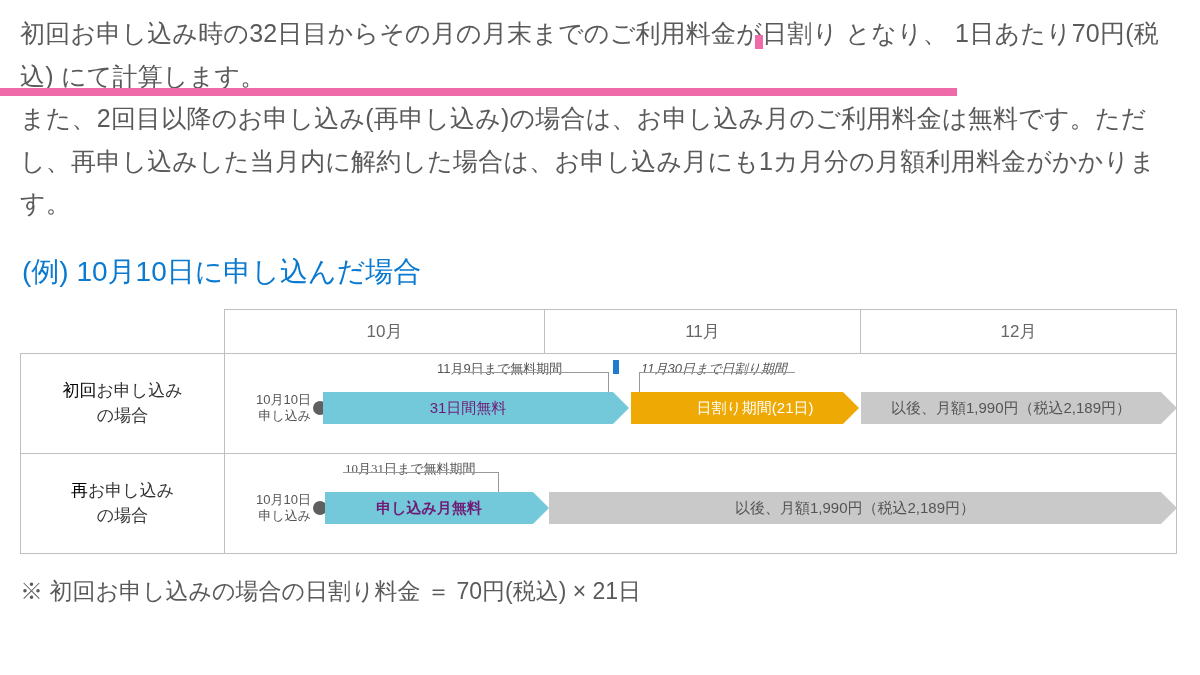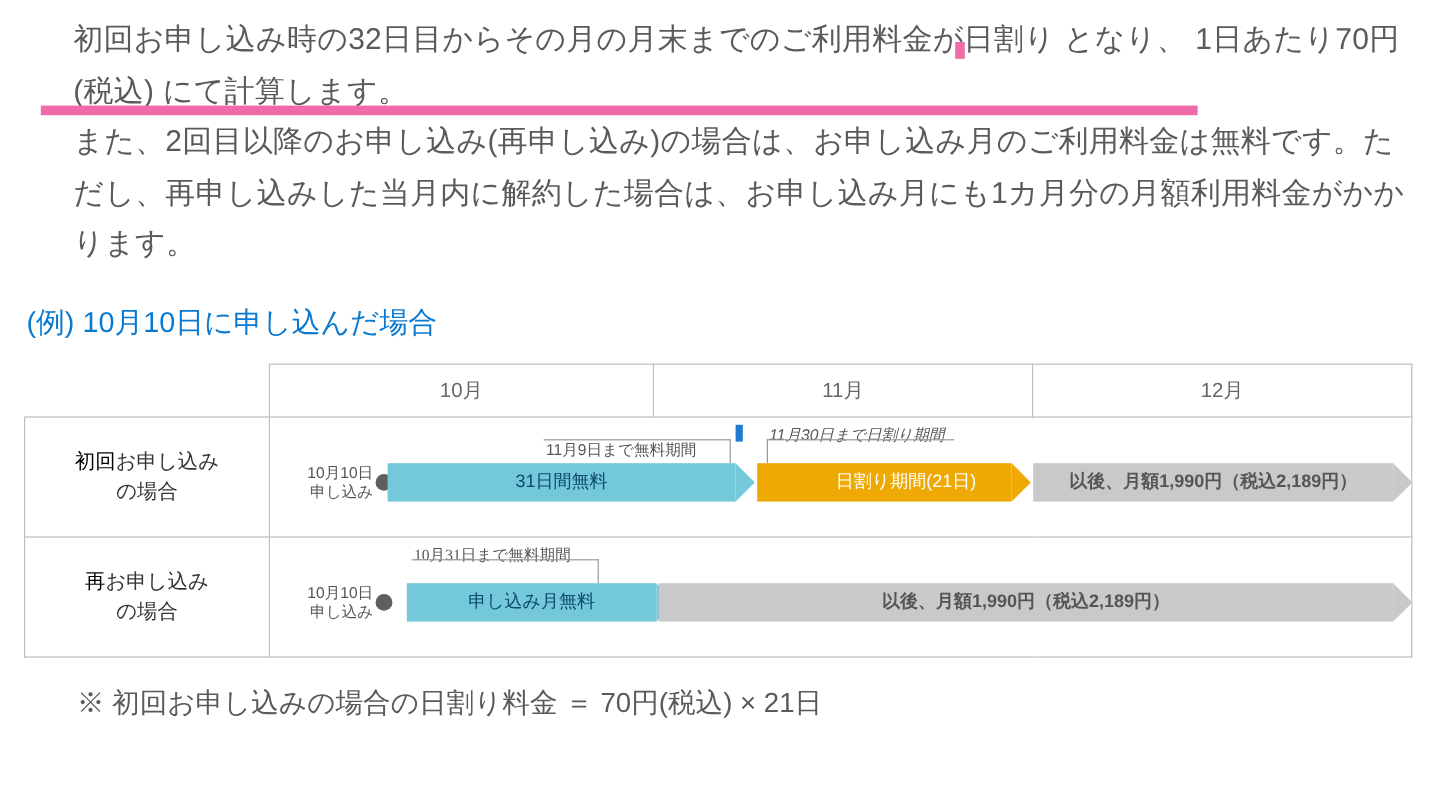--- a/index.html
+++ b/index.html
@@ -10,40 +10,39 @@
     background:#fff;
     width:1200px;
     padding: 12px 20px 16px 20px;
   }
   .intro{
     font-size:25px;
     line-height:1.7;
     color:#5a5a5a;
     letter-spacing:0.2px;
     font-weight:400;
-    margin-left:41px;
   }
   .intro .hl-line{
     position:relative;
     display:inline;
   }
   .highlight-1{
     position:absolute;
     left:0; right:0; bottom:-6px;
     height:8px;
     background:#ee6aa8;
   }
   .highlight-2{
     position:absolute;
     width:8px; height:14px;
     background:#ee6aa8;
   }
   .example-heading{
     color:#0a7ad1;
-    font-size:24px;
+    font-size:28px;
     margin:28px 0 18px 2px;
   }
 
   
   table.tl{
     border-collapse:collapse;
     width:1156px;
     margin-left:0;
     table-layout:fixed;
   }
@@ -124,32 +123,31 @@
     white-space:nowrap;
   }
   .bar::after{
     content:"";
     position:absolute;
     right:-16px; top:0;
     border-left:16px solid transparent;
     border-top:16px solid transparent;
     border-bottom:16px solid transparent;
   }
-  .bar.sky{ background:#73c8da; color:#0c4a6e; }
+  .bar.sky{ background:#73c8da; color:#701a75; }
   .bar.sky::after{ border-left-color:#73c8da; }
   .bar.amber{ background:#eea904; color:#fff;padding-left:36px; }
   .bar.amber::after{ border-left-color:#eea904; }
-  .bar.gray{ background:#c9c9c9; color:#555;font-weight:bold; }
+  .bar.gray{ background:#c9c9c9; color:#555; }
   .bar.gray::after{ border-left-color:#c9c9c9; }
 
   .footnote{
     margin-top:22px;
     font-size:23px;
     color:#5a5a5a;
-    margin-left:44px;
   }
 </style>
 </head>
 <body>
 
 <div class="intro">
   <span class="hl-line" style="position:relative;">
     <span>初回お申し込み時の32日目からその月の月末までのご利用料金が日割り</span>
     <span class="highlight-2" style="right:82px; bottom:-2px;"></span>
   </span><span>となり、</span>
@@ -187,21 +185,21 @@
       </th>
       <td class="cell" colspan="3">
         <div class="timeline-row">
 
           <div class="start-label" style="left:6px; top:38px;">
             <span>10月10日</span><br>
             <span>申し込み</span>
           </div>
           <div class="dot" style="left:88px; top:47px;"></div>
 
-          <div class="note" style="left:230px; top:6px;margin-top:12px;">11月9日まで無料期間</div>
+          <div class="note" style="left:212px; top:6px;">11月9日まで無料期間</div>
           <div class="note-line" style="left:228px; top:18px; width:156px; height:1px;"></div>
           <div class="note-line" style="left:383px; top:18px; width:1px; height:20px;"></div>
           <div class="marker-blue" style="left:388px; top:6px;"></div>
 
           <div class="note" style="left:416px; top:6px;font-style:italic;">11月30日まで日割り期間</div>
           <div class="note-line" style="left:414px; top:18px; width:156px; height:1px;"></div>
           <div class="note-line" style="left:414px; top:18px; width:1px; height:20px;"></div>
 
           <div class="bar sky" style="left:98px; top:38px; width:290px;">31日間無料</div>
           <div class="bar amber" style="left:406px; top:38px; width:212px;">日割り期間(21日)</div>
@@ -220,21 +218,21 @@
           <div class="start-label" style="left:6px; top:38px;">
             <span>10月10日</span><br>
             <span>申し込み</span>
           </div>
           <div class="dot" style="left:88px; top:47px;"></div>
 
           <div class="note" style="left:120px; top:6px;font-family:Liberation Serif, serif;">10月31日まで無料期間</div>
           <div class="note-line" style="left:118px; top:18px; width:156px; height:1px;"></div>
           <div class="note-line" style="left:273px; top:18px; width:1px; height:20px;"></div>
 
-          <div class="bar sky" style="left:114px; top:38px; width:208px;">申し込み月無料</div>
+          <div class="bar sky" style="left:100px; top:38px; width:208px;font-weight:bold;">申し込み月無料</div>
           <div class="bar gray" style="left:324px; top:38px; width:612px;">以後、月額1,990円（税込2,189円）</div>
         </div>
       </td>
     </tr>
   </tbody>
 </table>
 
 <div class="footnote">※ 初回お申し込みの場合の日割り料金 ＝ 70円(税込) × 21日</div>
 
 </body></html>

